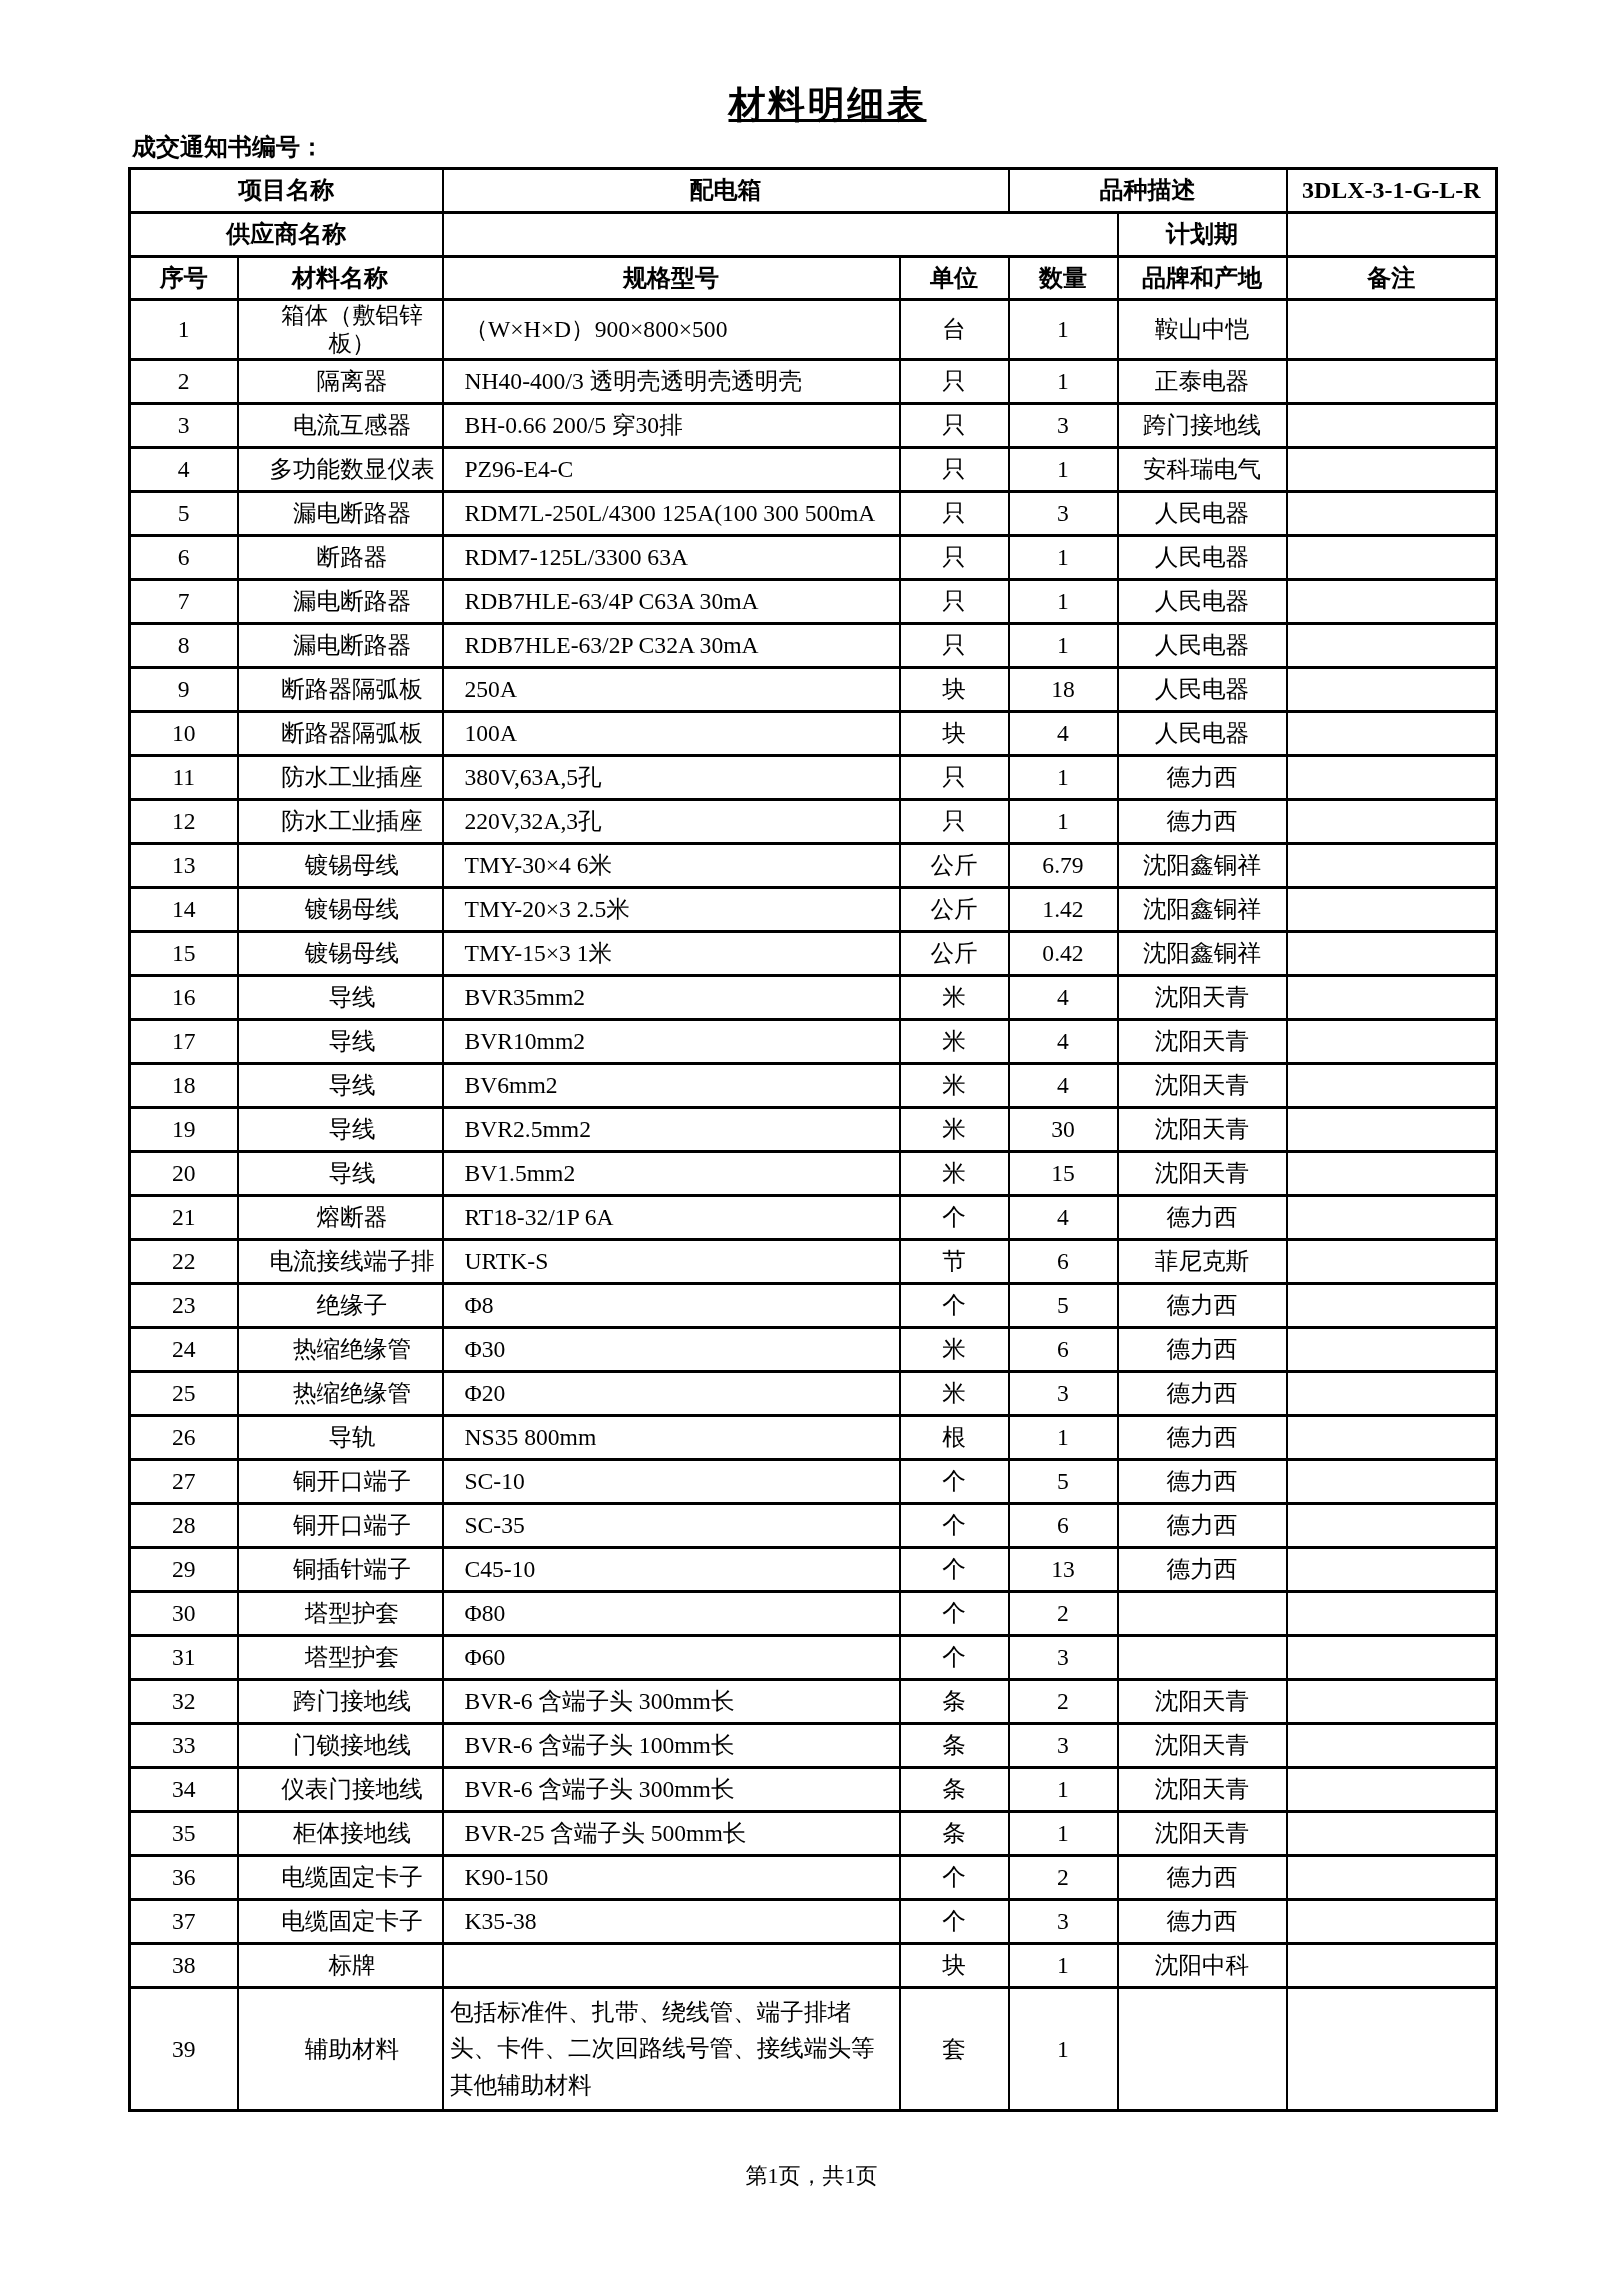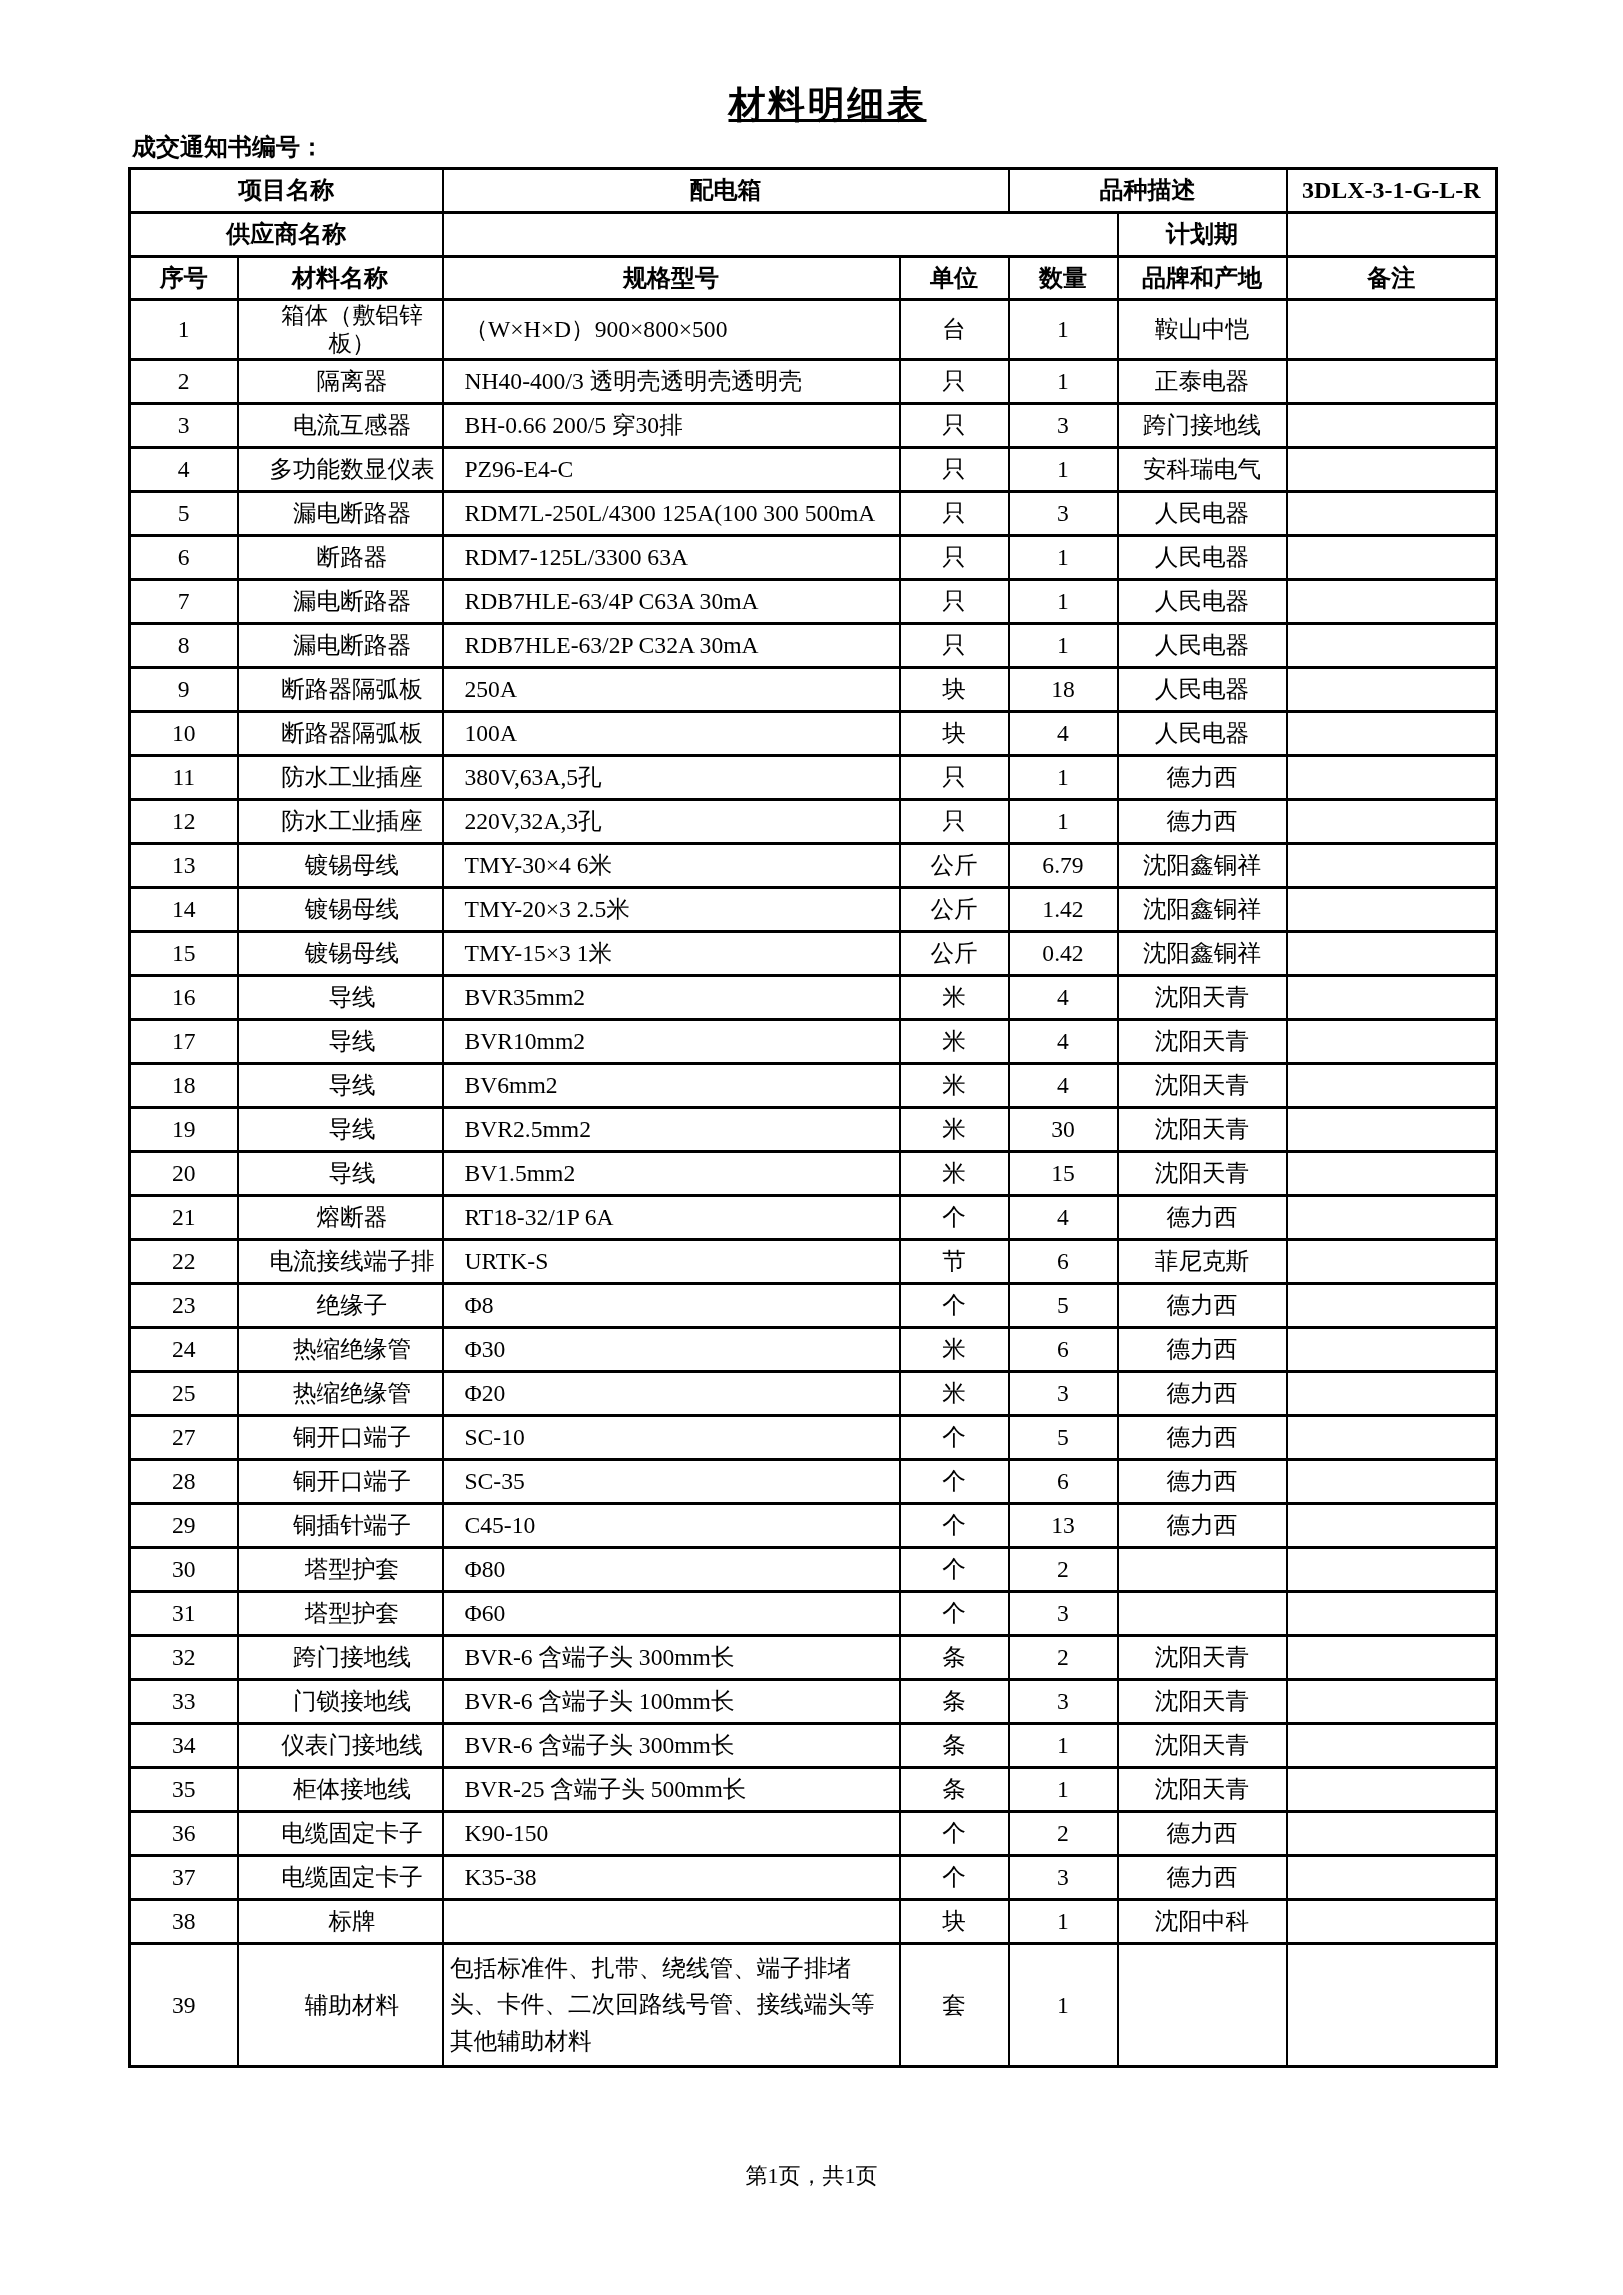--- a/index.html
+++ b/index.html
@@ -308,20 +308,29 @@
       <tr>
         <td>25</td>
         <td class="al">热缩绝缘管</td>
         <td class="spec">Φ20</td>
         <td>米</td>
         <td>3</td>
         <td>德力西</td>
         <td></td>
       </tr>
       <tr>
+        <td>26</td>
+        <td class="al">导轨</td>
+        <td class="spec">NS35 800mm</td>
+        <td>根</td>
+        <td>1</td>
+        <td>德力西</td>
+        <td></td>
+      </tr>
+      <tr>
         <td>27</td>
         <td class="al">铜开口端子</td>
         <td class="spec">SC-10</td>
         <td>个</td>
         <td>5</td>
         <td>德力西</td>
         <td></td>
       </tr>
       <tr>
         <td>28</td>

